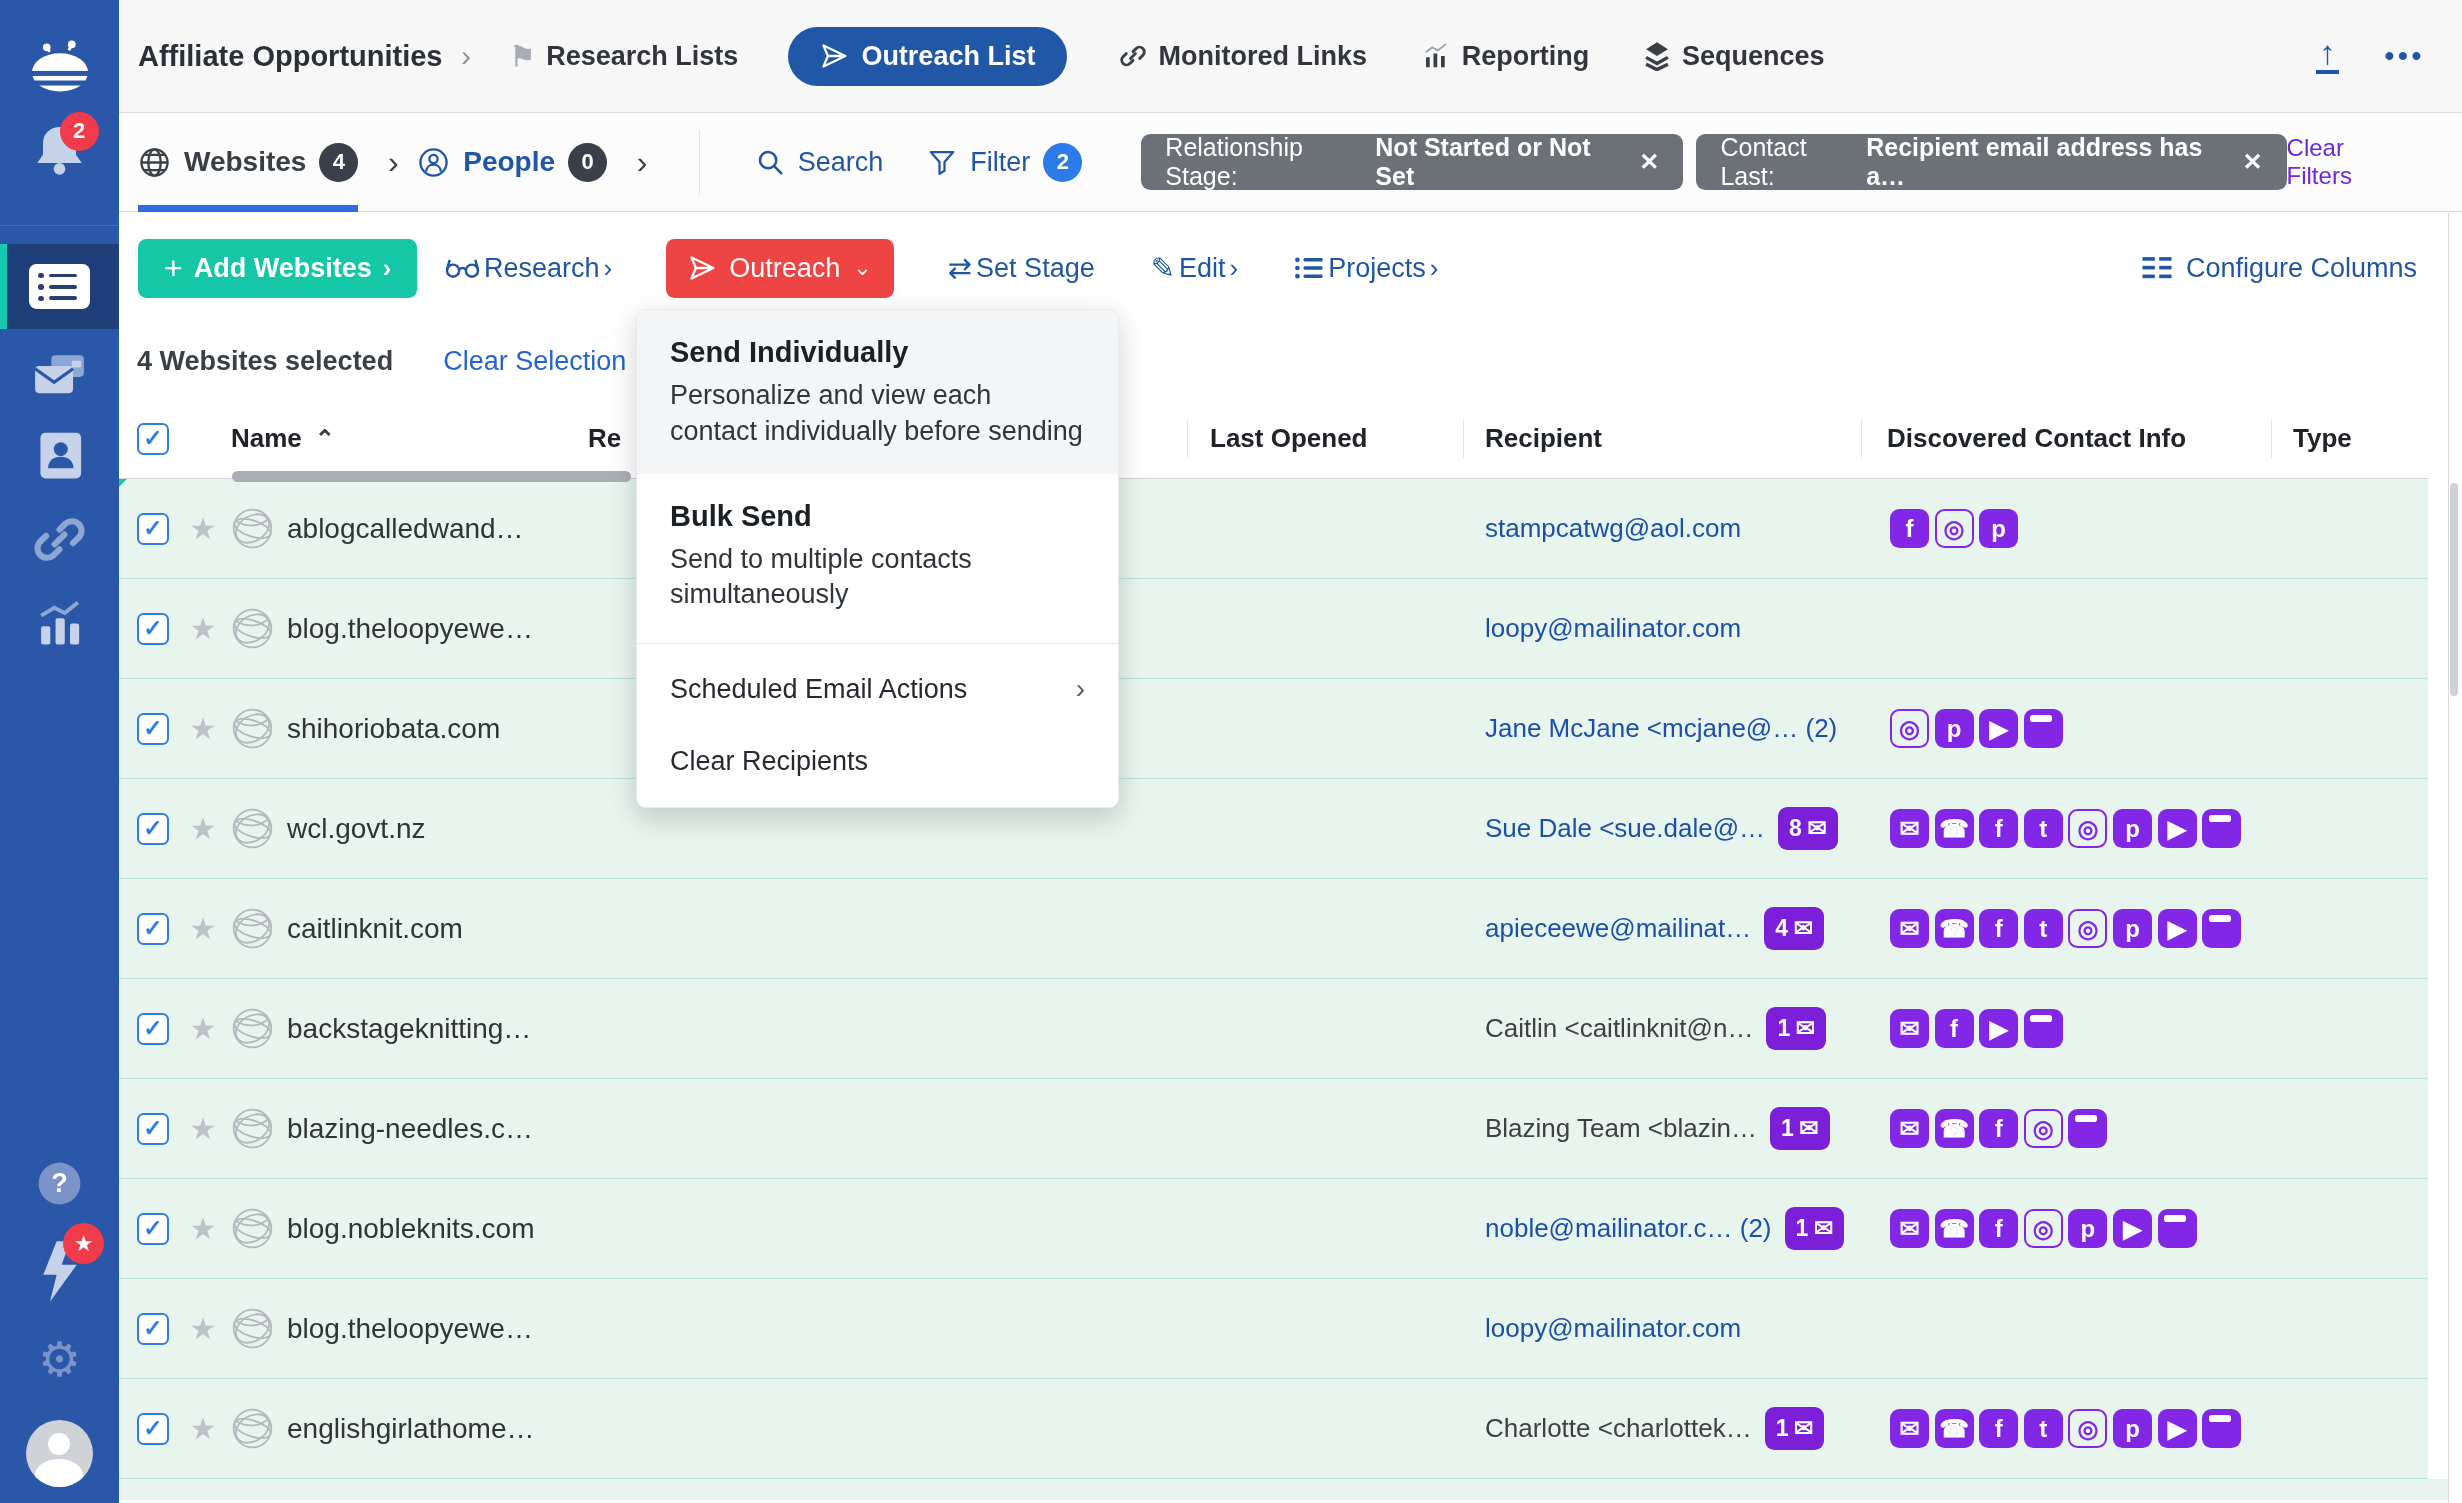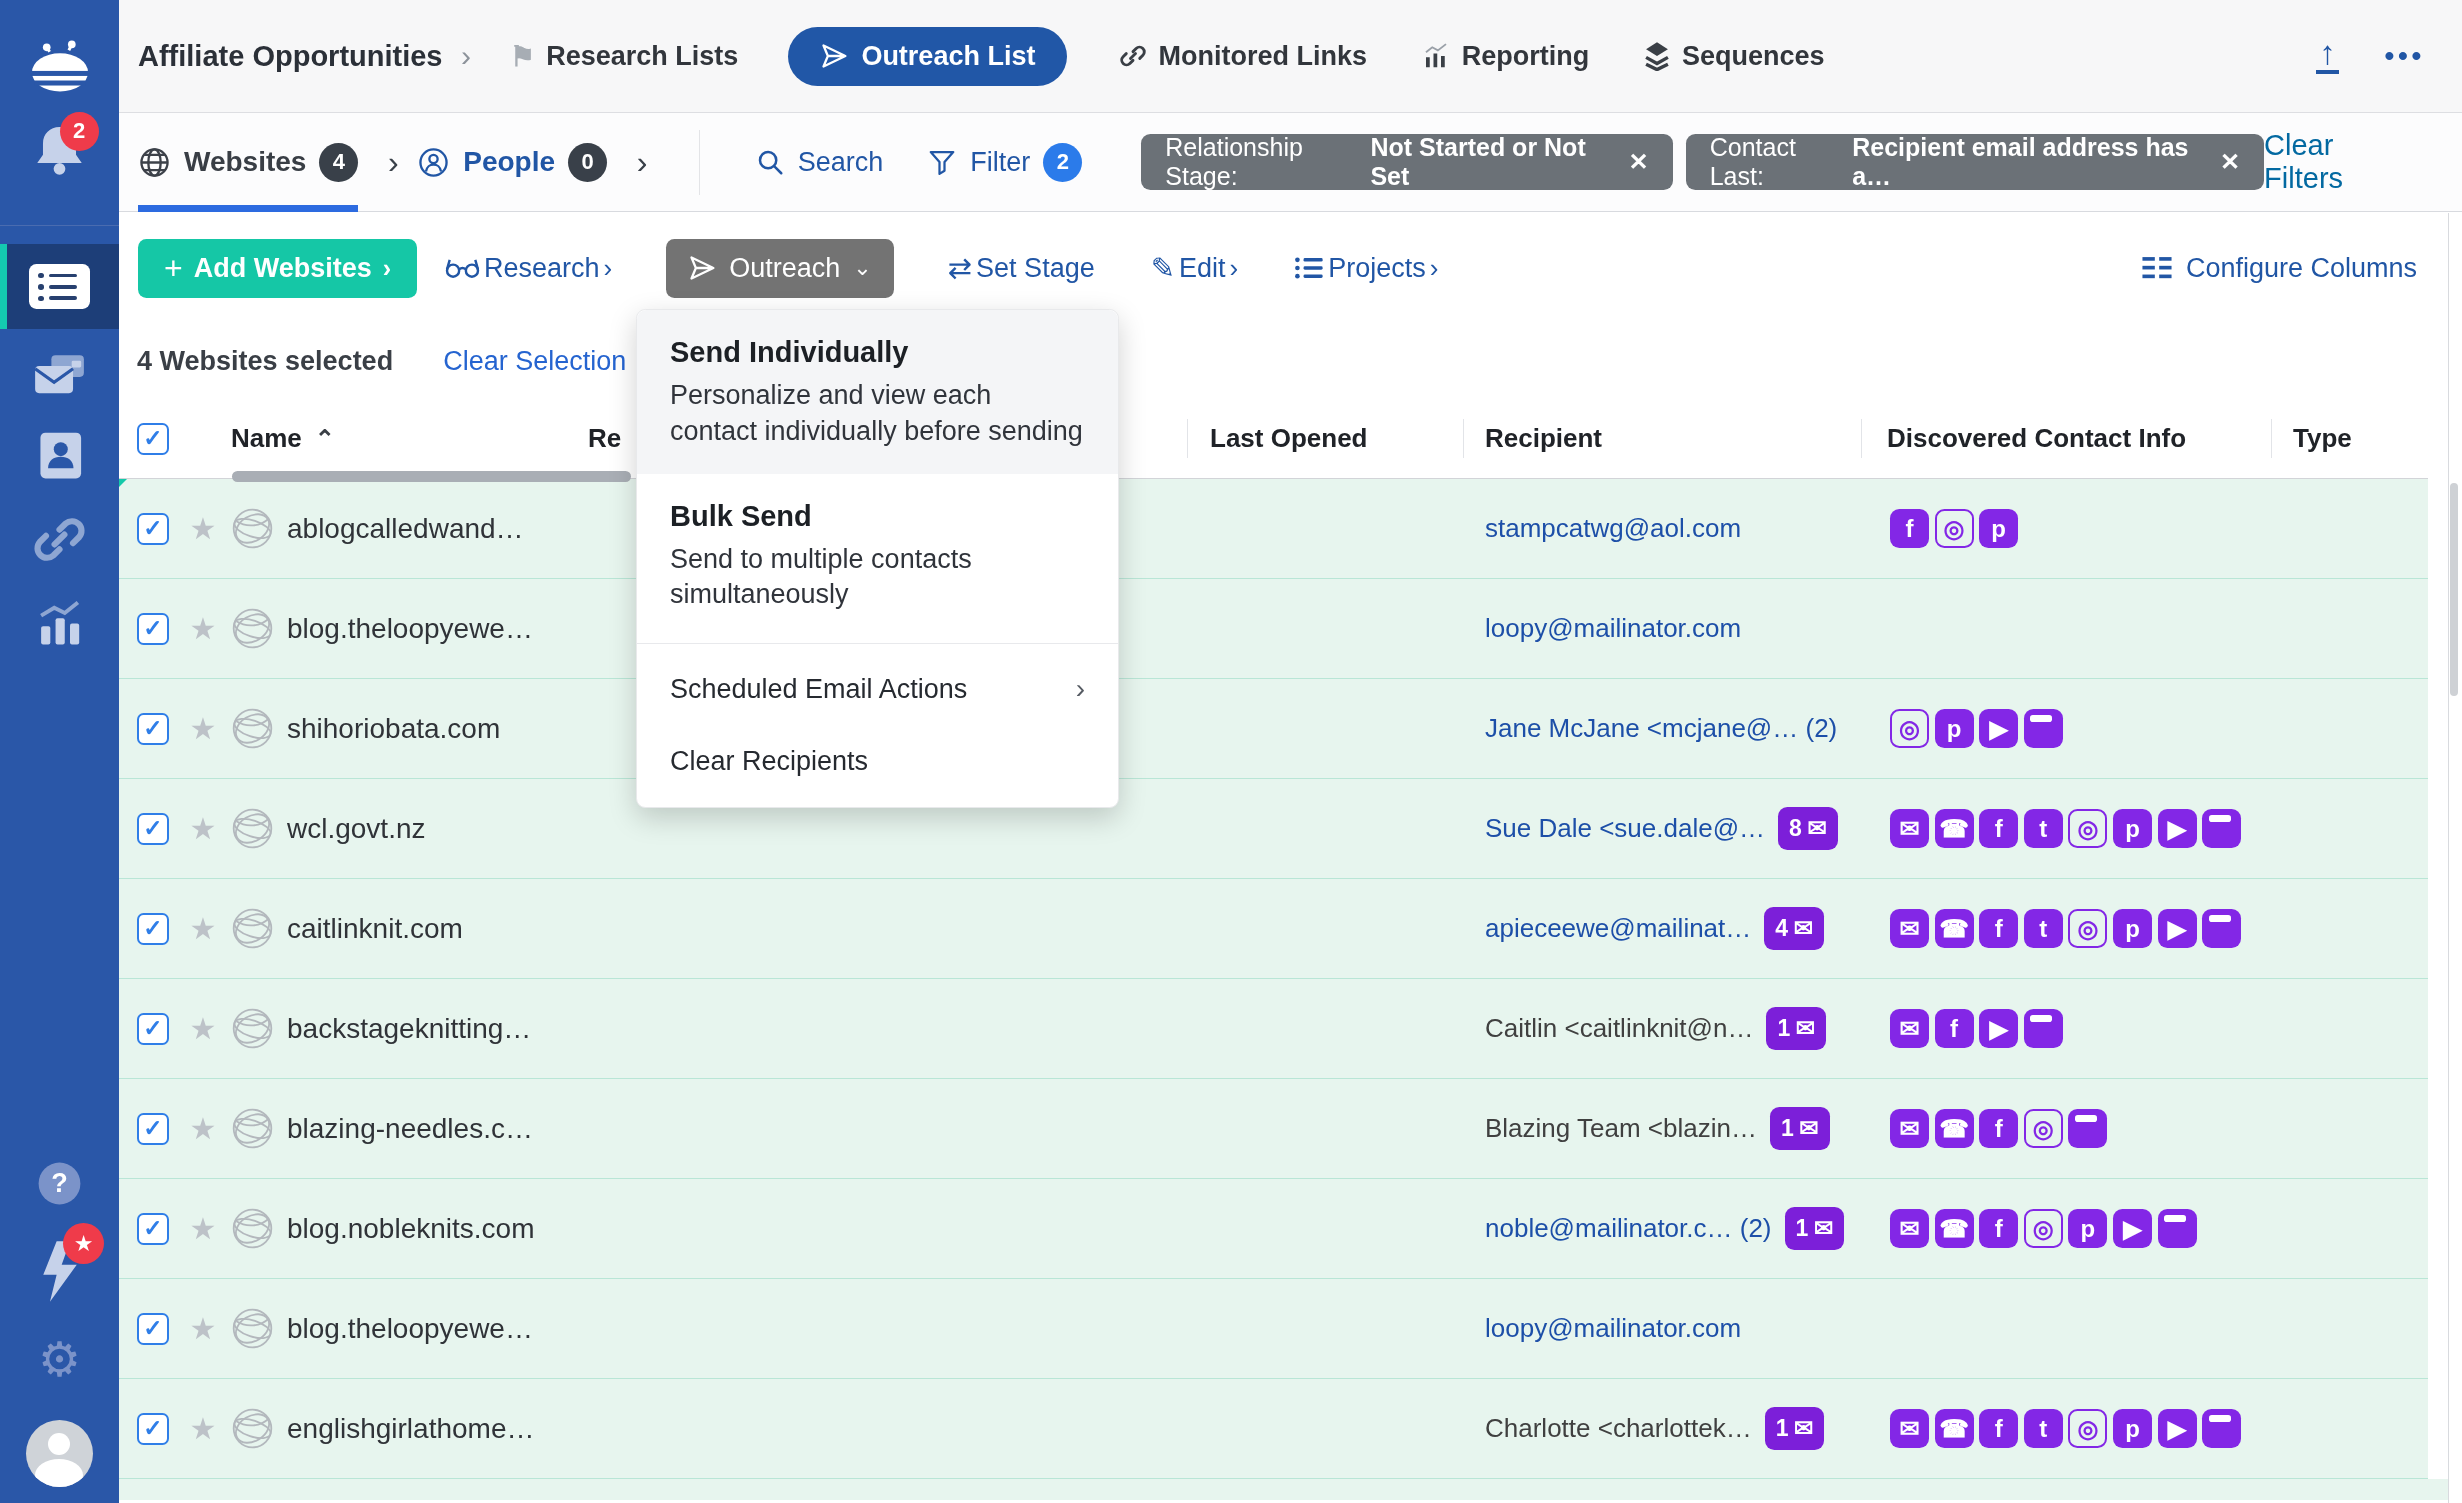--- a/index.html
+++ b/index.html
@@ -48,28 +48,28 @@
   .tab-people { color:#2156a5; }
   .cnt-badge { background:#394049; color:#fff; min-width:39px; height:39px; border-radius:19.5px; font-size:22px; font-weight:bold; display:flex; align-items:center; justify-content:center; }
   .tab-chev { color:#394049; font-size:32px; margin:0 18.6px 0 5.6px; }
   .vline { width:0.9px; height:65px; background:#e3e4e7; margin:0 33px; }
   .linkish { display:flex; align-items:center; gap:13px; color:#2156a5; font-size:27px; margin:0 22px; }
   .filter-badge { background:#2b7bea; color:#fff; min-width:39px; height:39px; border-radius:19.5px; font-size:22px; font-weight:bold; display:flex; align-items:center; justify-content:center; }
   .chips { display:flex; align-items:center; gap:13px; margin-left:37px; }
   .chip { background:#6b7177; color:#fff; height:56px; border-radius:9.3px; display:flex; align-items:center; padding:0 24px; font-size:25px; gap:9.3px; }
   .chip b { font-weight:bold; }
   .chip .x { font-size:24px; margin-left:13px; font-weight:bold; }
-  .clear-filters { margin-left:auto; color:#0369a1; font-size:29px; }
+  .clear-filters { margin-left:auto; color:#6d28d9; font-size:24px; }
 
   
   .toolbar { height:112px; background:#fff; display:flex; align-items:center; padding:0 45px 0 39px; }
   .btn-add { background:#15c7a6; color:#fff; border:none; height:59px; border-radius:8.4px; font-size:27px; font-weight:bold; display:flex; align-items:center; gap:11px; padding:0 26px; font-family:inherit; }
   .tool-link { display:flex; align-items:center; gap:4px; color:#2156a5; font-size:27px; margin:0 28px; background:none; border:none; font-family:inherit; }
   .tool-link .chev { color:#2156a5; font-size:26px; }
-  .btn-outreach { background:#737373; color:#fff; border:none; height:59px; border-radius:8.4px; font-size:27px; display:flex; align-items:center; gap:13px; padding:0 22px; margin:0 26px; font-family:inherit; }
+  .btn-outreach { background:#ef4444; color:#fff; border:none; height:59px; border-radius:8.4px; font-size:27px; display:flex; align-items:center; gap:13px; padding:0 22px; margin:0 26px; font-family:inherit; }
   .glyph-ic { font-size:29px; }
   .cfg { margin-left:auto; display:flex; align-items:center; gap:13px; color:#2156a5; font-size:27px; }
 
   
   .selrow { height:75px; display:flex; align-items:center; padding-left:38px; gap:50px; background:#fff; }
   .sel-count { font-size:27px; font-weight:bold; color:#3a3f46; }
   .sel-clear { font-size:27px; color:#2564d0; }
 
   
   .grid { display:grid; grid-template-columns:132px 343px 613px 276px 398px 410px 157px; align-items:center; width:2329px; }

